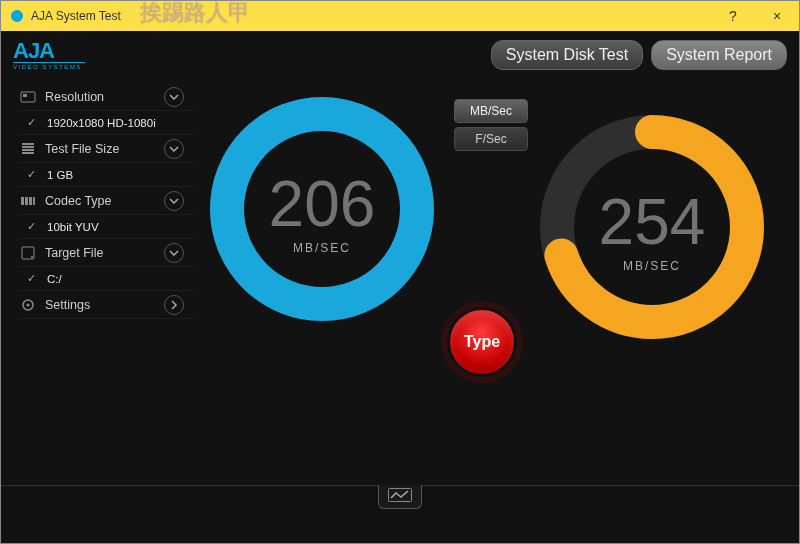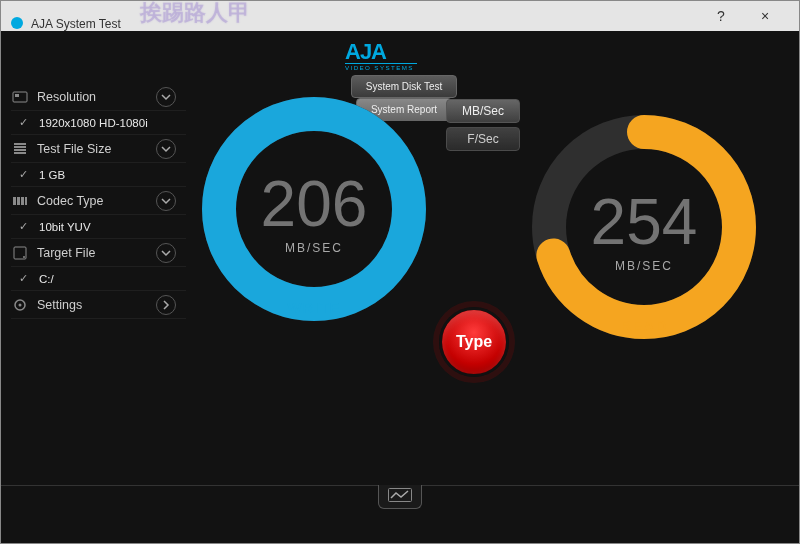--- a/index.html
+++ b/index.html
@@ -1,28 +1,28 @@
 <!DOCTYPE html>
 <html><head>
 <meta charset="utf-8">
 <style>
   * { box-sizing: border-box; margin: 0; padding: 0; font-family: "Segoe UI", Arial, sans-serif; }
   body { width: 800px; height: 544px; background: #000; overflow: hidden; }
   .window { width: 800px; height: 544px; background: #fff; display: flex; flex-direction: column; border: 1px solid #888; }
-  .titlebar { height: 30px; background: #e5e5e5; display: flex; align-items: flex-end; padding: 0 12px 0 8px; color: #333; font-size: 12px; }
+  .titlebar { height: 30px; background: #fde047; display: flex; align-items: center; padding: 0 0 0 8px; color: #333; font-size: 12px; }
   .titlebar .icon { width: 16px; height: 16px; margin-right: 6px; display:flex; align-items:center; justify-content:center; }
   .titlebar .spacer { flex: 1; }
   .titlebar .btn { width: 44px; height: 30px; display: flex; align-items: center; justify-content: center; font-size: 14px; color:#333; }
   .app { flex: 1; background: #121212; display: flex; flex-direction: column; position: relative; }
-  .header { height: 48px; display: flex; align-items: center; padding: 6px 12px; flex-direction: column; }
+  .header { height: 48px; display: flex; align-items: center; padding: 6px 12px; }
   .header .spacer { flex:1; }
-  .pillbtn { background: linear-gradient(#5c5c5c,#3b3b3b); border: 1px solid #666; color:#eee; font-size:10px; padding: 5px 14px; border-radius: 4px; margin-left:8px; cursor:pointer; }
+  .pillbtn { background: linear-gradient(#5c5c5c,#3b3b3b); border: 1px solid #666; color:#eee; font-size:16px; padding: 5px 14px; border-radius: 12px; margin-left:8px; cursor:pointer; }
   .pillbtn.active { background: linear-gradient(#888,#666); }
   .body { flex:1; display:flex; }
-  .sidebar { width: 185px; padding: 4px 0 0 10px; color:#cfcfcf; font-size:12.5px; }
+  .sidebar { width: 185px; padding: 4px 0 0 10px; color:#cfcfcf; font-size:12.5px;margin-left:8px; }
   .sb-row { display:flex; align-items:center; height:28px; border-bottom:1px solid rgba(255,255,255,0.06); padding-right:10px;}
   .sb-row .icon { width:18px; height:18px; margin-right:8px; color:#8a8a8a; display:flex; align-items:center; justify-content:center; font-size:14px;}
   .sb-row .label { flex:1; color:#cfcfcf; }
   .sb-row .chev { width:20px; height:20px; border:1px solid #555; border-radius:50%; display:flex; align-items:center; justify-content:center; }
   .sb-sub { display:flex; align-items:center; height:24px; padding-left:8px; color:#e8e8e8; font-size:11.5px; border-bottom:1px solid rgba(255,255,255,0.06);}
   .sb-sub .chk { color:#aaa; width:14px; margin-right:6px; font-size:11px;}
   .main { flex:1; position:relative; }
   .gauge { position:absolute; }
   .gauge-label { position:absolute; font-size:15px; font-weight:600; left:0; right:0; text-align:center; letter-spacing:1px;}
   .gauge-val { position:absolute; left:0; right:0; text-align:center; color:#737373; font-weight:300; }

